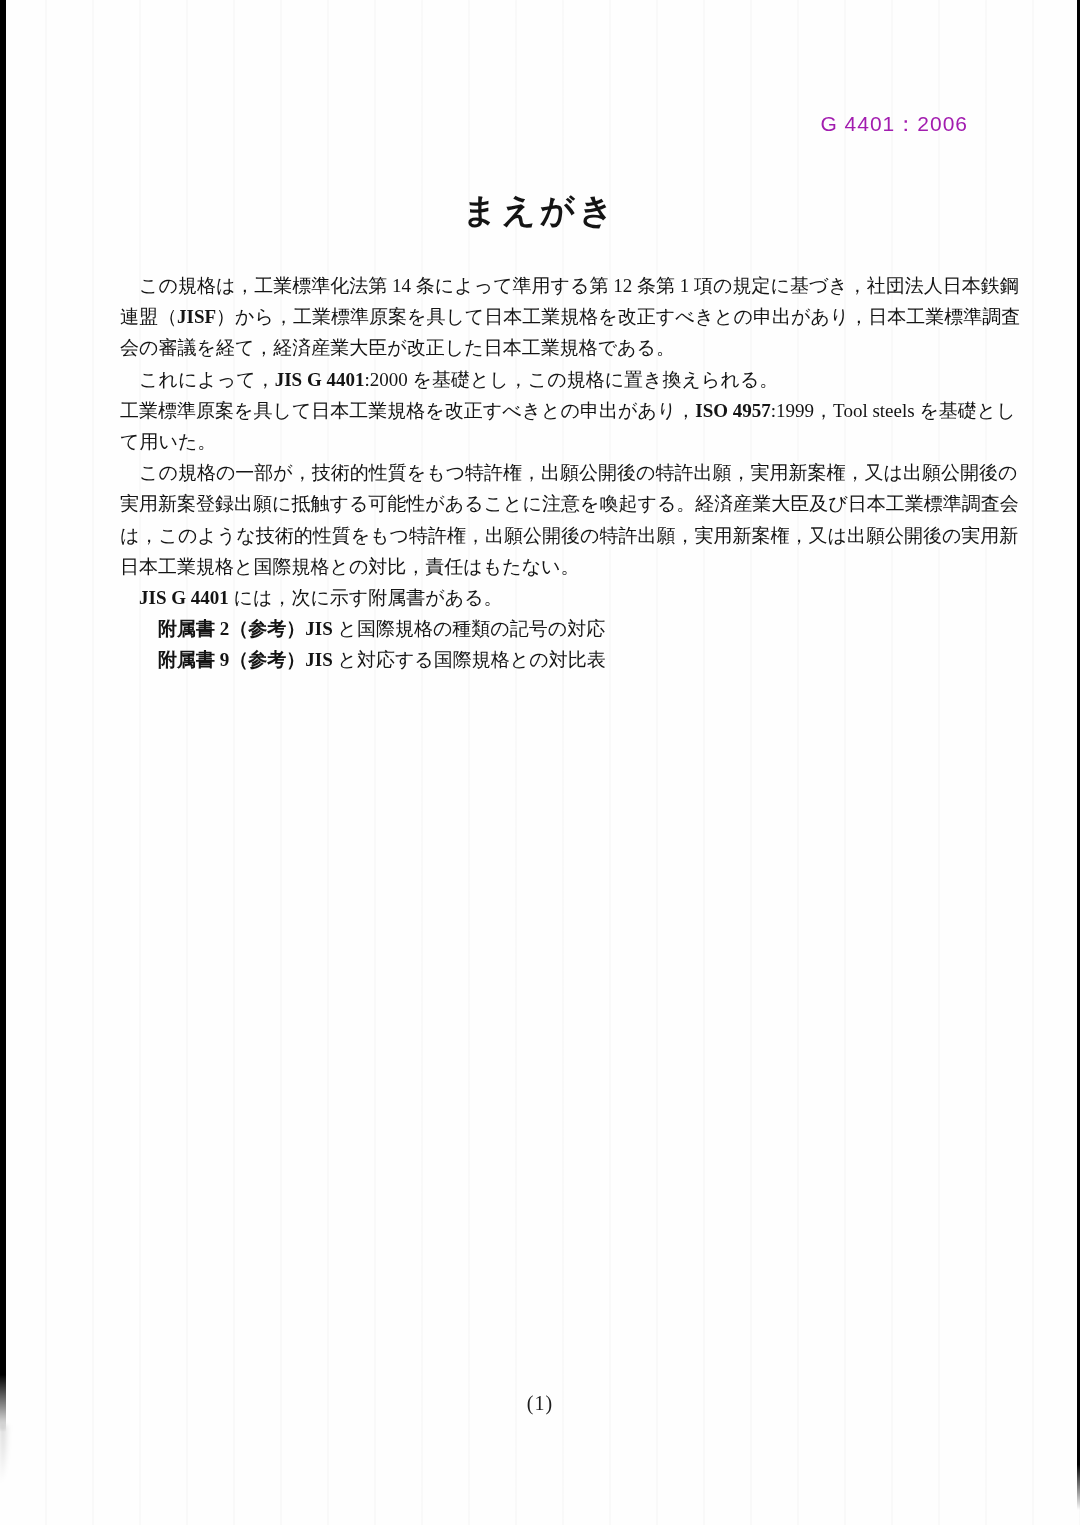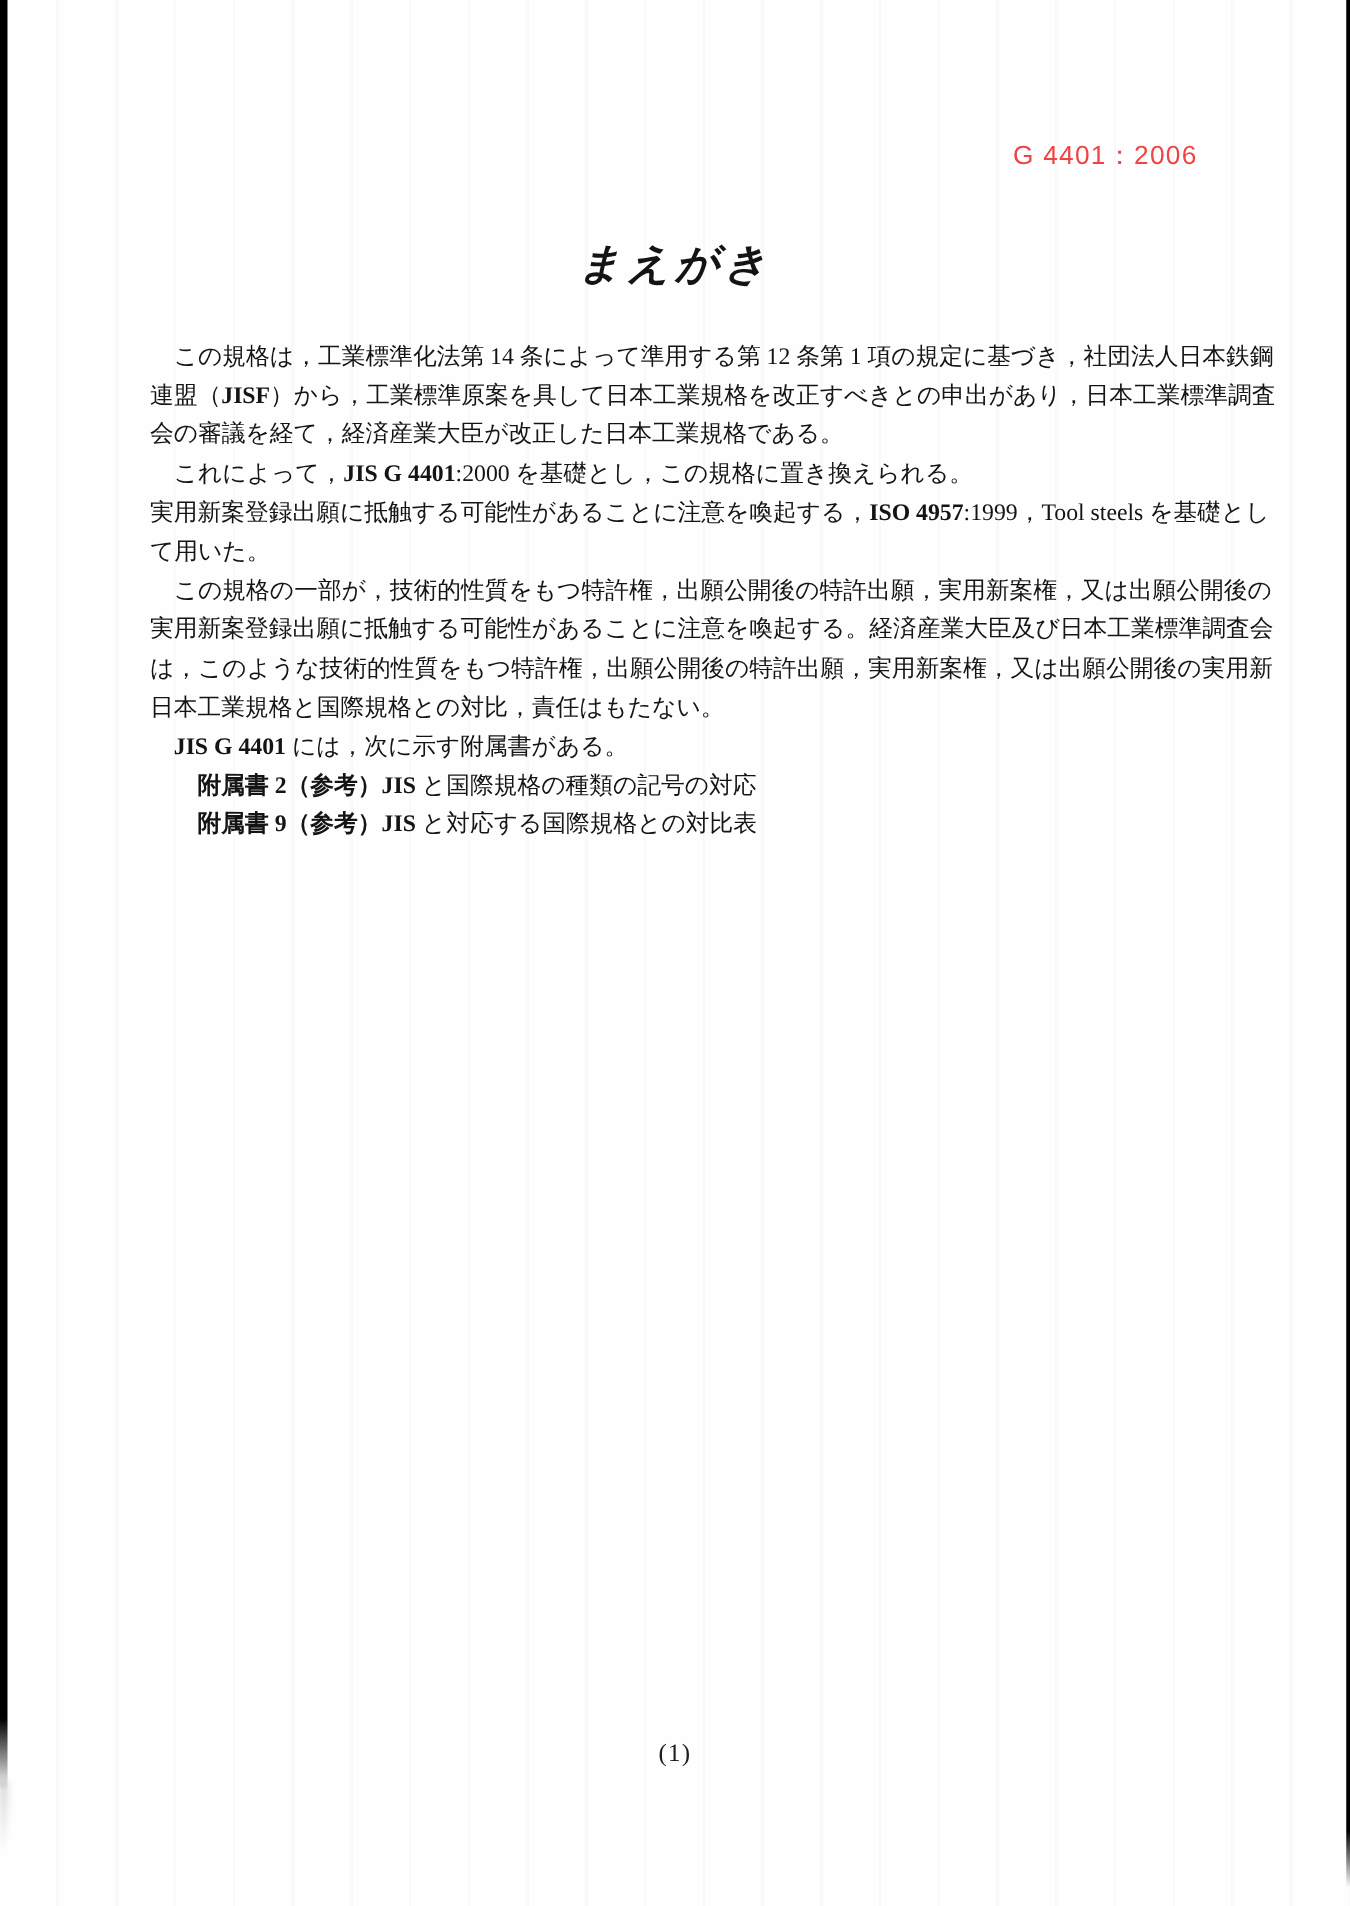--- a/index.html
+++ b/index.html
@@ -44,38 +44,37 @@
   .scan-edge-right {
     position: absolute;
     right: 0; top: 0;
     width: 3px; height: 1510px;
     background: linear-gradient(to bottom, #000 0%, #000 97%, rgba(0,0,0,0) 100%);
     filter: blur(0.4px);
   }
   .header-code {
     position: absolute;
     top: 110px;
-    right: 122px;
+    right: 112px;
     font-family: "Liberation Sans", sans-serif;
     font-size: 21px;
     letter-spacing: 1px;
-    color: #ef4444;
+    color: #a21caf;
   }
   .doc-title {
     position: absolute;
     top: 188px;
     left: 0;
     width: 100%;
     text-align: center;
     font-family: "Liberation Sans", sans-serif;
     font-weight: bold;
     font-size: 34px;
     letter-spacing: 4px;
     color: #141414;
-    font-style: italic;
   }
   .body-text {
     position: absolute;
     left: 100px;
     top: 270px;
     width: 884px;
     font-size: 19px;
     line-height: 31.2px;
     color: #141414;
     margin-left: 20px;
@@ -106,21 +105,21 @@
 
 <div class="header-code">G 4401：2006</div>
 
 <div class="doc-title">まえがき</div>
 
 <div class="body-text" id="body-text">
     <div class="line"><span>　この規格は，工業標準化法第 14 条によって準用する第 12 条第 1 項の規定に基づき，社団法人日本鉄鋼</span></div>
     <div class="line"><span>連盟（</span><b>JISF</b><span>）から，工業標準原案を具して日本工業規格を改正すべきとの申出があり，日本工業標準調査</span></div>
     <div class="line"><span>会の審議を経て，経済産業大臣が改正した日本工業規格である。</span></div>
     <div class="line"><span>　これによって，</span><b>JIS G 4401</b><span>:2000 を基礎とし，この規格に置き換えられる。</span></div>
-    <div class="line"><span>実用新案登録出願に抵触する可能性があることに注意を喚起する，</span><b>ISO 4957</b><span>:1999，Tool steels を基礎とし</span></div>
+    <div class="line"><span>工業標準原案を具して日本工業規格を改正すべきとの申出があり，</span><b>ISO 4957</b><span>:1999，Tool steels を基礎とし</span></div>
     <div class="line"><span>て用いた。</span></div>
     <div class="line"><span>　この規格の一部が，技術的性質をもつ特許権，出願公開後の特許出願，実用新案権，又は出願公開後の</span></div>
     <div class="line"><span>実用新案登録出願に抵触する可能性があることに注意を喚起する。経済産業大臣及び日本工業標準調査会</span></div>
     <div class="line"><span>は，このような技術的性質をもつ特許権，出願公開後の特許出願，実用新案権，又は出願公開後の実用新</span></div>
     <div class="line"><span>日本工業規格と国際規格との対比，責任はもたない。</span></div>
     <div class="line"><span>　</span><b>JIS G 4401</b><span> には，次に示す附属書がある。</span></div>
     <div class="line"><span>　　</span><b>附属書 2（参考）JIS</b><span> と国際規格の種類の記号の対応</span></div>
     <div class="line"><span>　　</span><b>附属書 9（参考）JIS</b><span> と対応する国際規格との対比表</span></div>
   </div>
 

